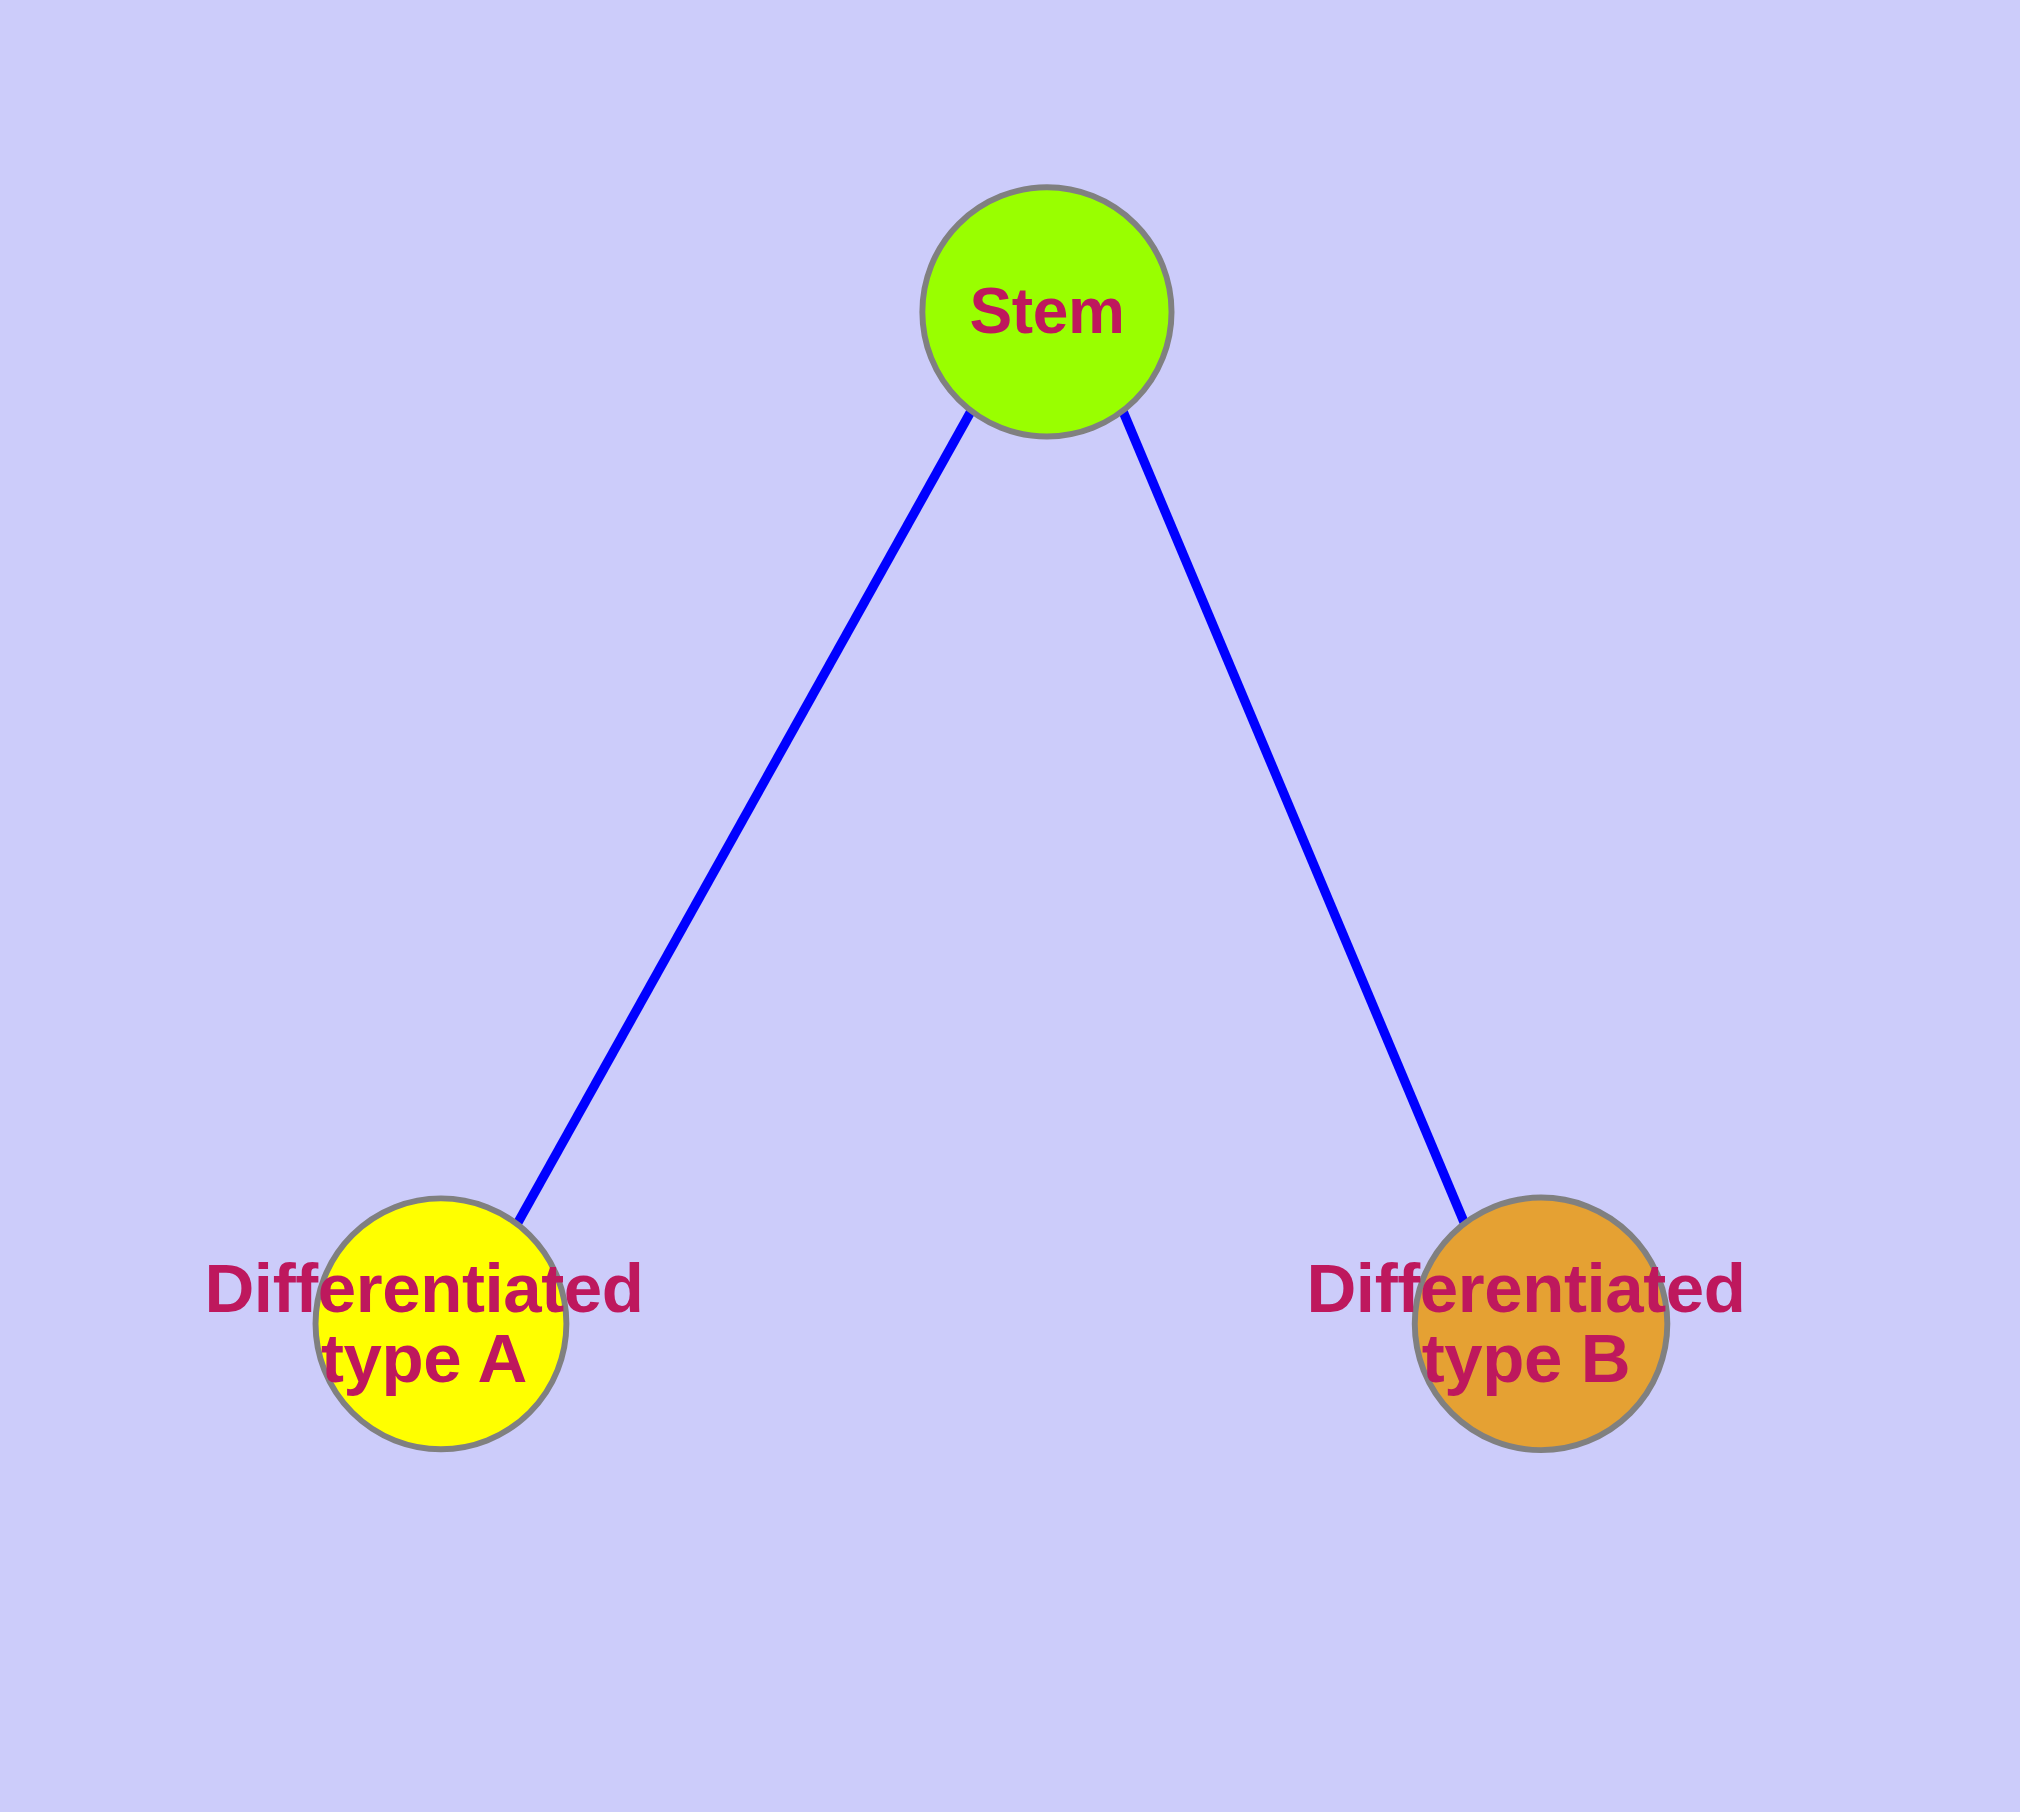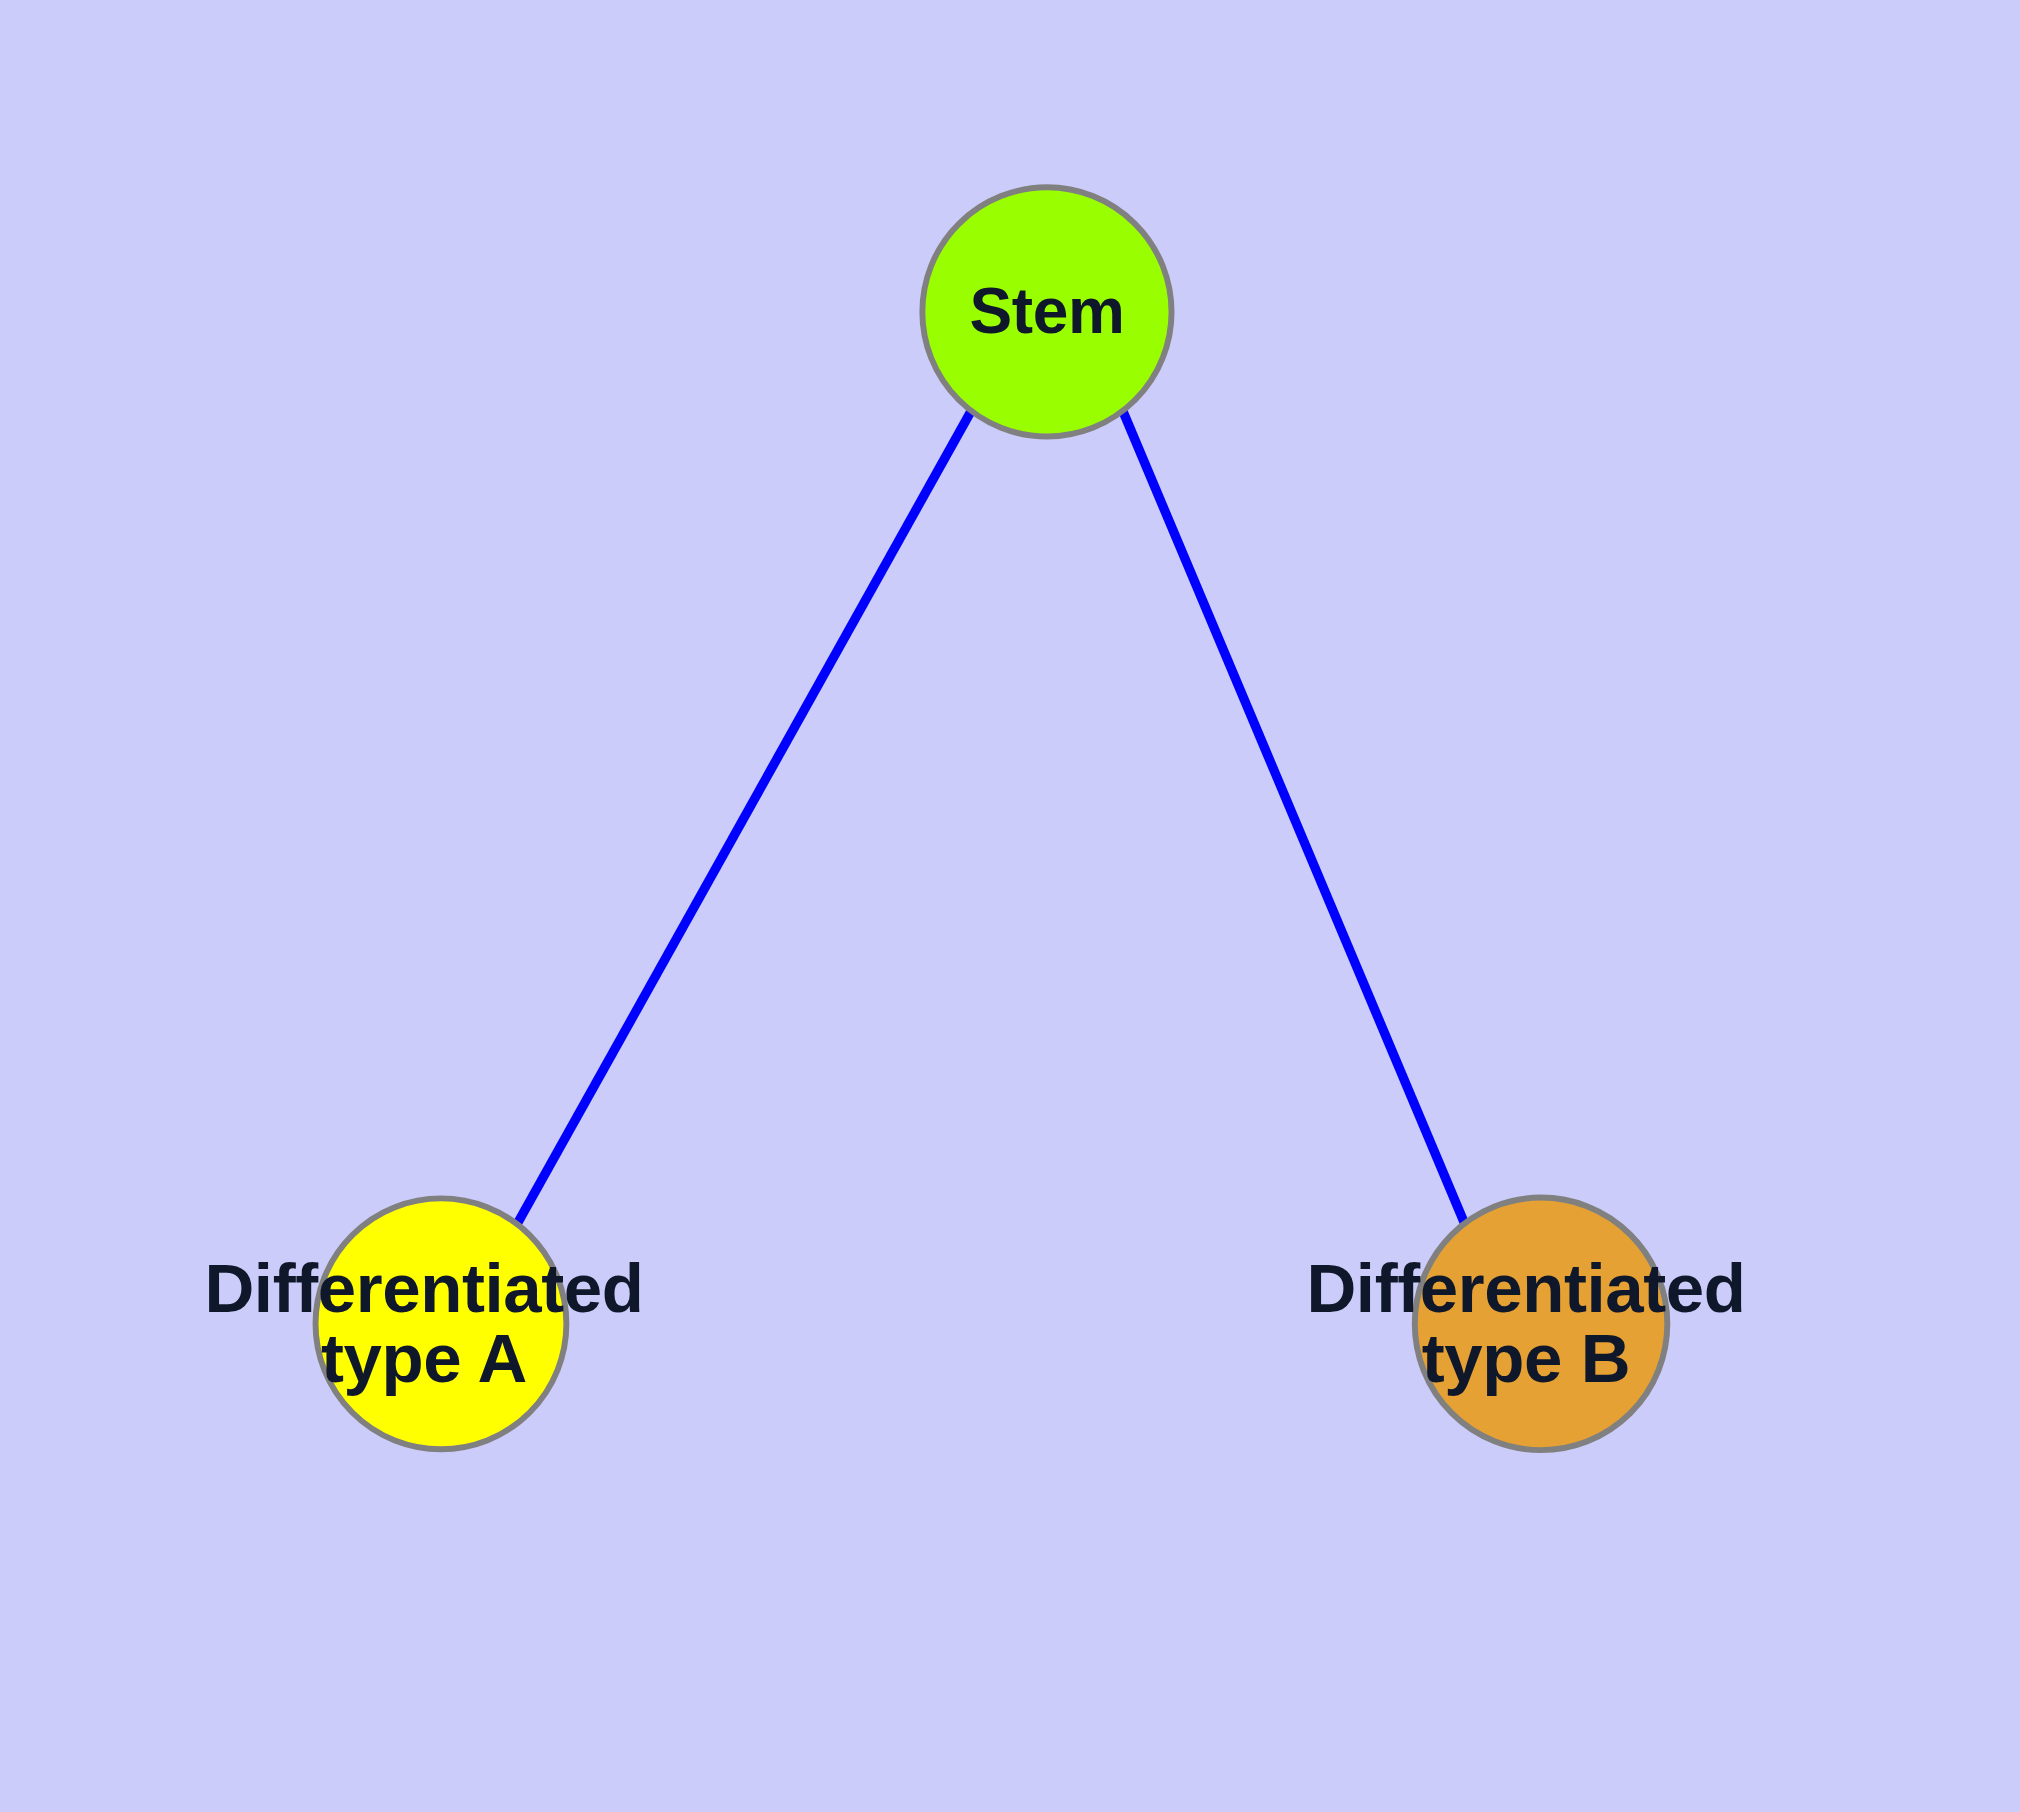--- a/index.html
+++ b/index.html
@@ -20,21 +20,21 @@
     left: 0;
     top: 0;
     width: 2021px;
     height: 1812px;
   }
   .node-label {
     position: absolute;
     text-align: center;
     font-family: "Liberation Sans", sans-serif;
     font-weight: bold;
-    color: #0f172a;
+    color: #be185d;
     white-space: pre;
     line-height: 1.02;
     letter-spacing: -0.4px;
     pointer-events: none;
   }
   #label-stem {
     font-size: 64px;
     left: 1047px;
     top: 312px;
     transform: translate(-50%, -50%);

